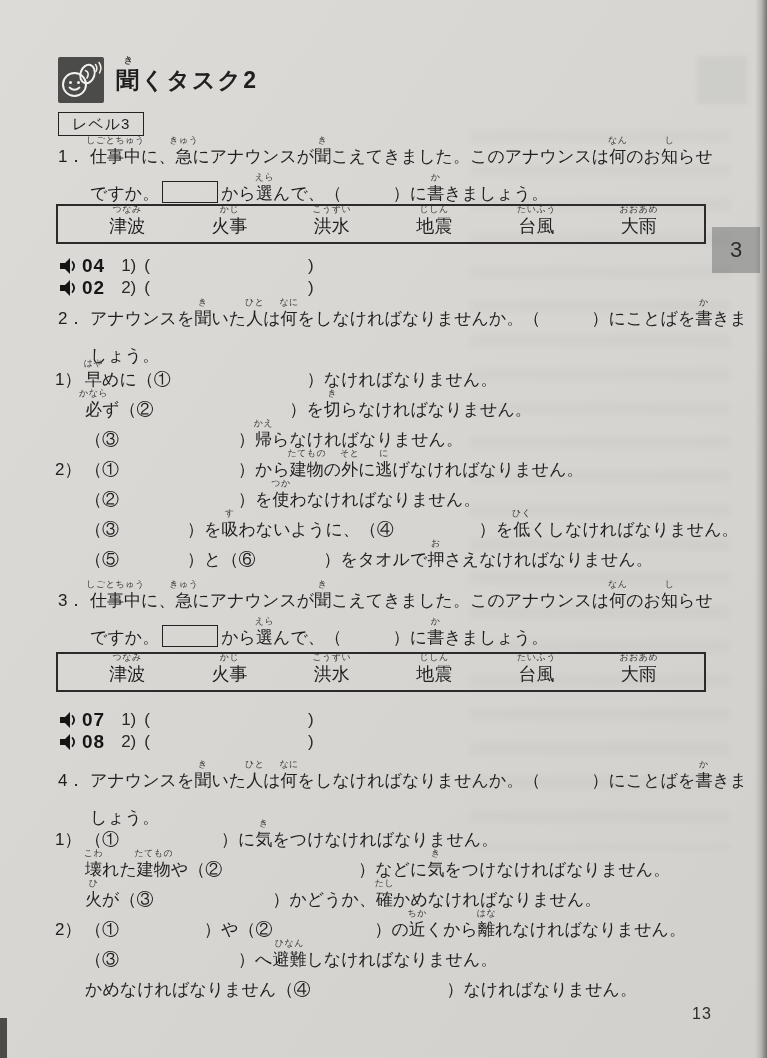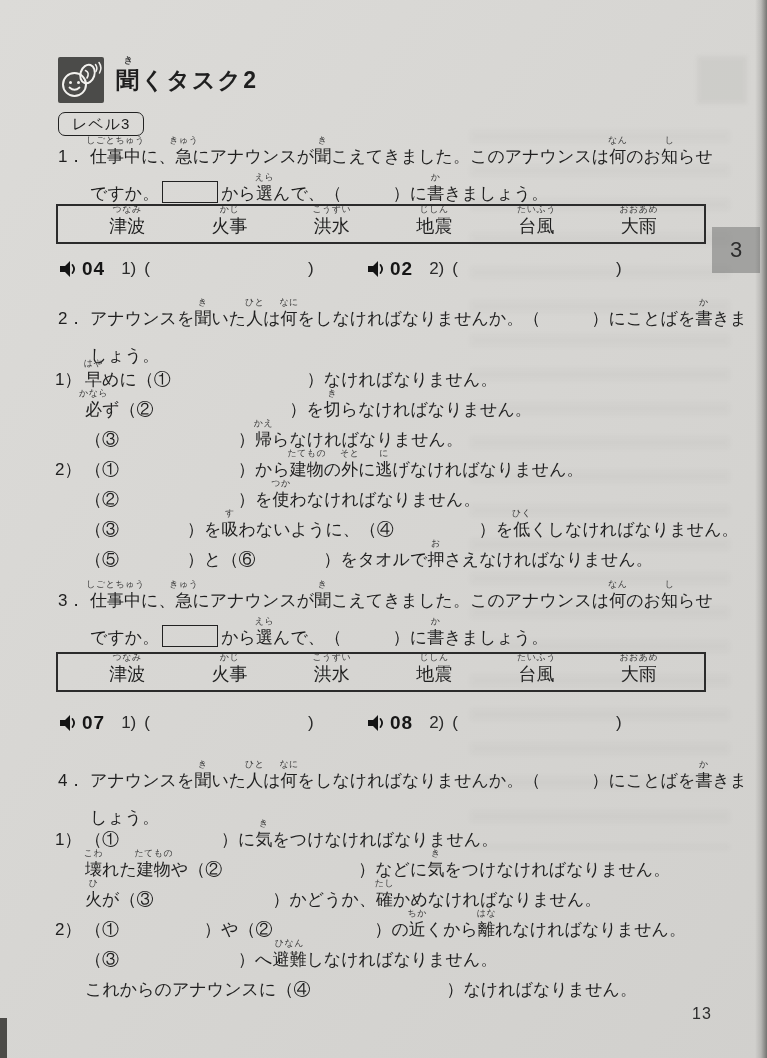--- a/index.html
+++ b/index.html
@@ -6,40 +6,40 @@
   .page{
     position:relative;width:767px;height:1058px;overflow:hidden;
     background:linear-gradient(125deg,#dcdbd8 0%,#d7d6d3 45%,#d1d0cd 100%);
     font-family:"Liberation Sans",sans-serif;color:#1f1f1f;
   }
   
   .header{position:absolute;top:57px;left:58px;display:flex;align-items:center;}
   .hicon{width:46px;height:46px;flex:none;}
   .htitle{margin-left:12px;font-size:23px;font-weight:bold;letter-spacing:2px;}
   
-  .level{position:absolute;top:112px;left:58px;border:1.8px solid #222;border-radius:7px;
+  .level{position:absolute;top:112px;left:58px;border:1.8px solid #222;border-radius:0;
     padding:1px 13px;font-size:15px;letter-spacing:1px;height:20px;line-height:20px;background:transparent;}
   
   .rb{display:inline-block;position:relative;line-height:normal;}
   .rb .rt{position:absolute;left:50%;top:-9px;transform:translateX(-50%);
     font-size:9px;line-height:1;color:#3a3a3a;white-space:nowrap;letter-spacing:.5px;}
   
   .qsec{position:absolute;left:58px;}
   .qline{height:37px;line-height:37px;font-size:17px;white-space:nowrap;}
   .qline.cont{padding-left:32px;}
   .qno{display:inline-block;width:32px;}
   
   .inline-box{display:inline-block;width:54px;height:20px;border:1.6px solid #222;
     vertical-align:-4px;margin:0 3px;background:transparent;}
   
   .vocab{position:absolute;left:56px;width:650px;height:40px;border:2px solid #2b2b2b;
     display:flex;align-items:center;justify-content:space-around;padding:4px 14px 0 18px;
     font-size:18px;box-sizing:border-box;}
   
-  .audio{position:absolute;left:58px;display:flex;align-items:center;height:28px;}
+  .audio{position:absolute;left:58px;display:flex;align-items:center;height:28px;flex-direction:column;}
   .audio-item{width:308px;display:flex;align-items:center;}
   .audio-item .spk{width:20px;height:20px;flex:none;margin-right:4px;}
   .audio-item .track{font-weight:bold;font-size:19px;letter-spacing:1px;color:#161616;}
   .audio-item .alabel{font-size:17px;margin-left:16px;color:#2a2a2a;}
   .audio-item .paren{font-size:17px;margin-left:8px;color:#2a2a2a;}
   .audio-item .spacer{display:inline-block;width:150px;}
   
   .igroup{position:absolute;left:55px;}
   .iline{height:30px;line-height:30px;font-size:17px;white-space:nowrap;padding-left:30px;}
   .iline.first{padding-left:0;}
@@ -184,21 +184,21 @@
     <div class="qline"><span class="qno">4．</span><span>アナウンスを<span class="rb"><span class="rt">き</span>聞</span>いた<span class="rb"><span class="rt">ひと</span>人</span>は<span class="rb"><span class="rt">なに</span>何</span>をしなければなりませんか。（　　　）にことばを<span class="rb"><span class="rt">か</span>書</span>きま</span></div>
     <div class="qline cont">しょう。</div>
   </div>
 
   <div class="igroup" style="top:825px;">
     <div class="iline first"><span class="ilabel">1）</span><span>（①　　　　　　）に<span class="rb"><span class="rt">き</span>気</span>をつけなければなりません。</span></div>
     <div class="iline"><span class="rb"><span class="rt">こわ</span>壊</span>れた<span class="rb"><span class="rt">たてもの</span>建物</span>や（②　　　　　　　　）などに<span class="rb"><span class="rt">き</span>気</span>をつけなければなりません。</div>
     <div class="iline"><span class="rb"><span class="rt">ひ</span>火</span>が（③　　　　　　　）かどうか、<span class="rb"><span class="rt">たし</span>確</span>かめなければなりません。</div>
     <div class="iline first"><span class="ilabel">2）</span><span>（①　　　　　）や（②　　　　　　）の<span class="rb"><span class="rt">ちか</span>近</span>くから<span class="rb"><span class="rt">はな</span>離</span>れなければなりません。</span></div>
     <div class="iline">（③　　　　　　　）へ<span class="rb"><span class="rt">ひなん</span>避難</span>しなければなりません。</div>
-    <div class="iline">これからのアナウンスに（④　　　　　　　　）なければなりません。</div>
+    <div class="iline">かめなければなりません（④　　　　　　　　）なければなりません。</div>
   </div>
 
   <div class="tab">3</div>
 
   <div class="pagenum">13</div>
 
   <div class="ghost1"></div>
   <div class="ghost2"></div>
   <div class="edge-right"></div>
   <div class="corner-bl"></div>

